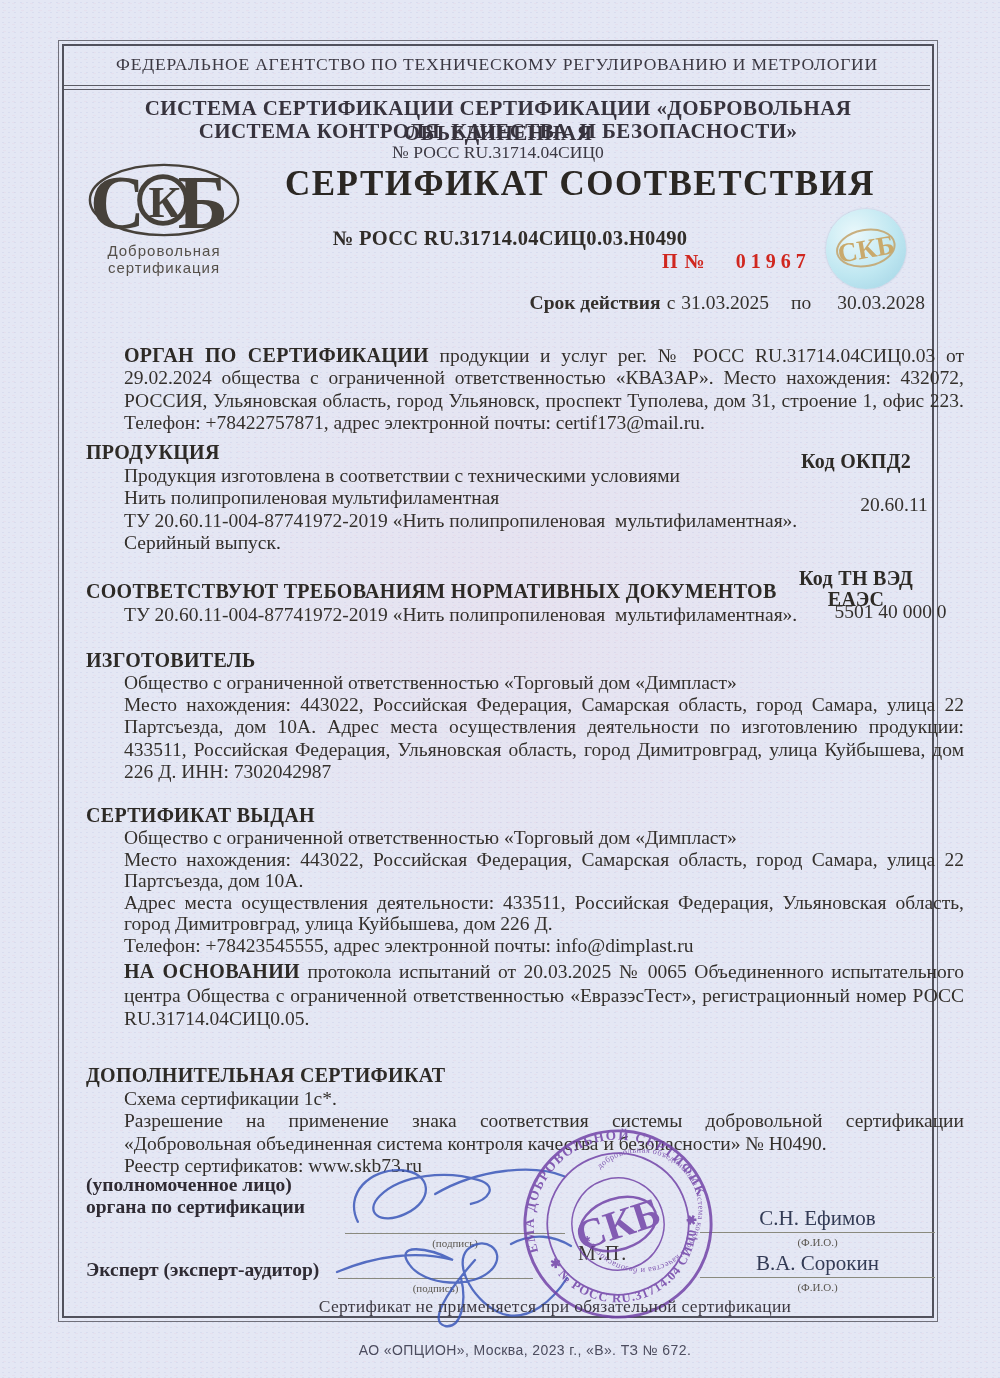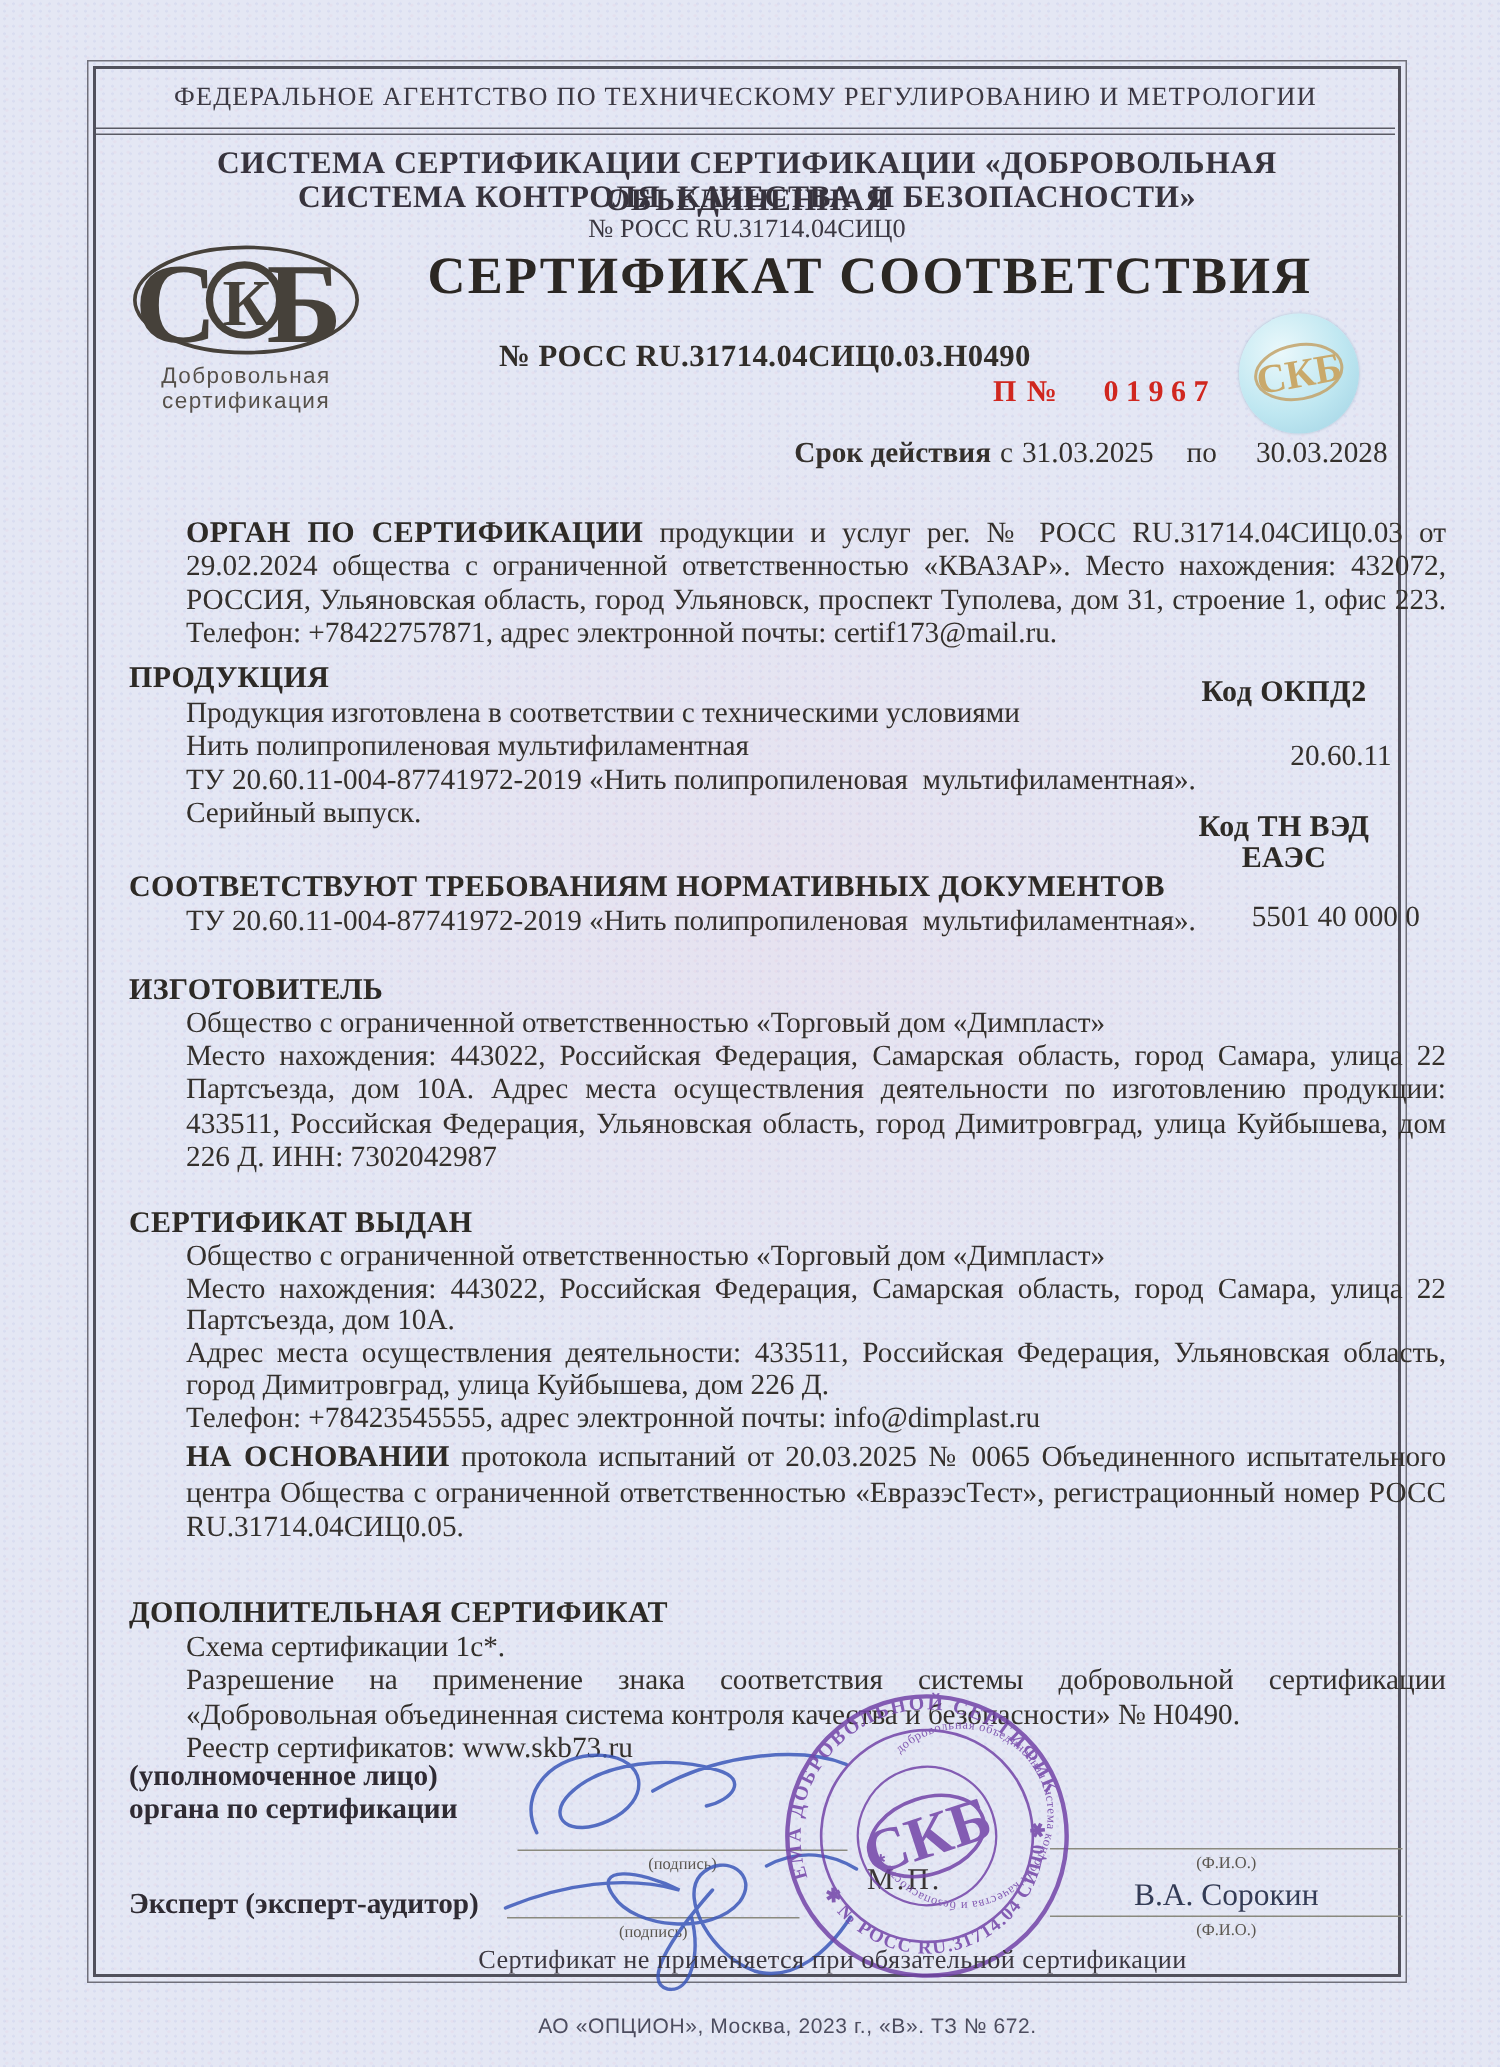--- a/index.html
+++ b/index.html
@@ -104,21 +104,21 @@
   <div class="t sec-title" style="left:86px;top:441px;">ПРОДУКЦИЯ</div>
   <div class="t body-text" style="left:86px;top:465px;width:710px;">
     <div class="pre">Продукция изготовлена в соответствии с техническими условиями</div>
     <div class="pre">Нить полипропиленовая мультифиламентная</div>
     <div class="pre">ТУ 20.60.11-004-87741972-2019 «Нить полипропиленовая  мультифиламентная».</div>
     <div class="pre">Серийный выпуск.</div>
   </div>
 
   <div class="t col-right sec-title" style="top:450px;">Код ОКПД2</div>
   <div class="t col-right body-text" style="top:494px;">20.60.11</div>
-  <div class="t col-right sec-title" style="top:541px;line-height:21px;text-align:center;">
+  <div class="t col-right sec-title" style="top:568px;line-height:21px;text-align:center;">
     <div>Код ТН ВЭД</div>
     <div>ЕАЭС</div>
   </div>
   <div class="t body-text" style="left:770px;top:601px;width:165px;text-align:center;">5501 40 000 0</div>
 
   <div class="t sec-title" style="left:86px;top:580px;">СООТВЕТСТВУЮТ ТРЕБОВАНИЯМ НОРМАТИВНЫХ ДОКУМЕНТОВ</div>
   <div class="t body-text pre" style="left:86px;top:604px;width:700px;">ТУ 20.60.11-004-87741972-2019 «Нить полипропиленовая  мультифиламентная».</div>
 
   <div class="t sec-title" style="left:86px;top:649px;">ИЗГОТОВИТЕЛЬ</div>
   <div class="t body-text" style="left:86px;top:672px;width:840px;">Общество с ограниченной ответственностью «Торговый дом «Димпласт»</div>
@@ -148,20 +148,21 @@
     <div>(уполномоченное лицо)</div>
     <div>органа по сертификации</div>
   </div>
   <div class="t role" style="left:86px;top:1259px;width:330px;">Эксперт (эксперт-аудитор)</div>
 
   <div class="sig-line" style="left:345px;top:1233px;width:220px;"></div>
   <div class="cap" style="left:345px;top:1237px;width:220px;">(подпись)</div>
   <div class="sig-line" style="left:338px;top:1278px;width:195px;"></div>
   <div class="cap" style="left:338px;top:1282px;width:195px;">(подпись)</div>
 
+  <div class="name" style="left:705px;top:1206px;width:225px;">С.Н. Ефимов</div>
   <div class="sig-line" style="left:700px;top:1232px;width:235px;"></div>
   <div class="cap" style="left:700px;top:1236px;width:235px;">(Ф.И.О.)</div>
   <div class="name" style="left:705px;top:1251px;width:225px;">В.А. Сорокин</div>
   <div class="sig-line" style="left:700px;top:1277px;width:235px;"></div>
   <div class="cap" style="left:700px;top:1281px;width:235px;">(Ф.И.О.)</div>
 
   <div class="t mp" style="left:578px;top:1242px;">М.П.</div>
 
   <svg class="sig1-svg" viewBox="0 0 240 82">
     <path d="M18,62 C4,34 30,8 62,10 C92,12 96,40 66,54 C40,66 24,52 40,36 C62,14 108,10 140,20 C160,26 150,40 132,44 M96,34 C140,8 196,4 226,16" fill="none" stroke="#3b57b8" stroke-width="2.3" stroke-linecap="round" opacity=".85"></path>

